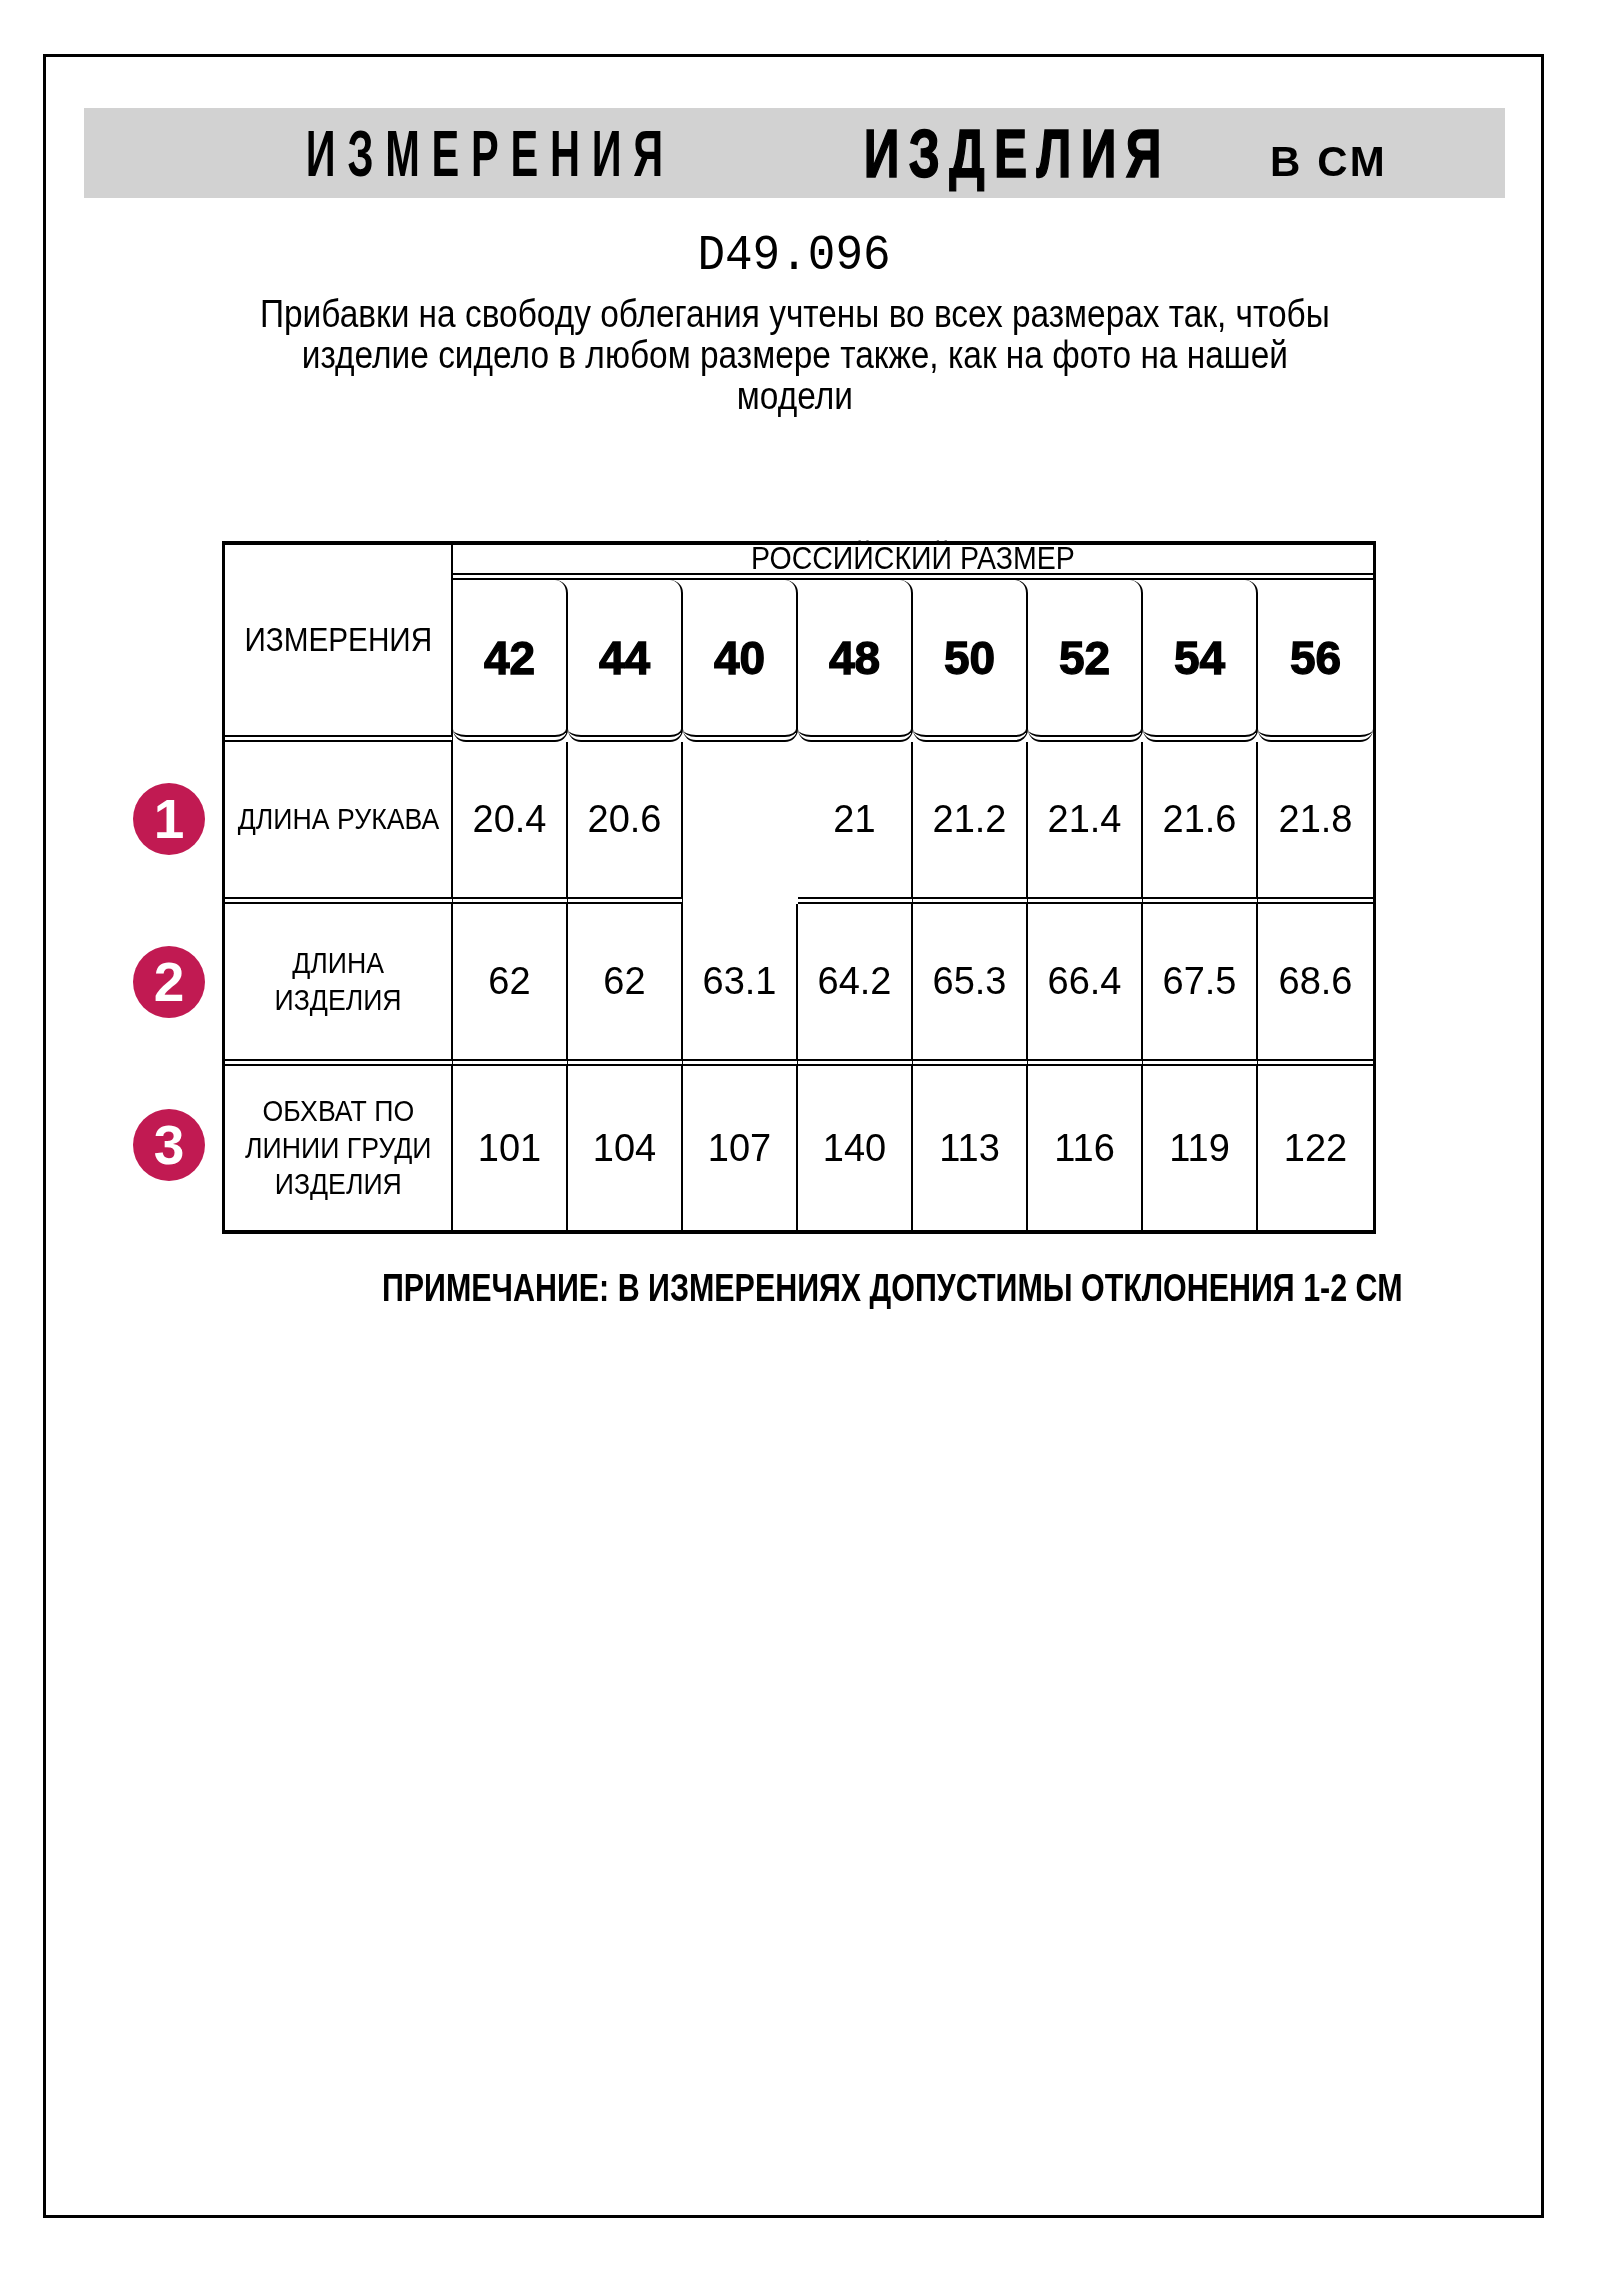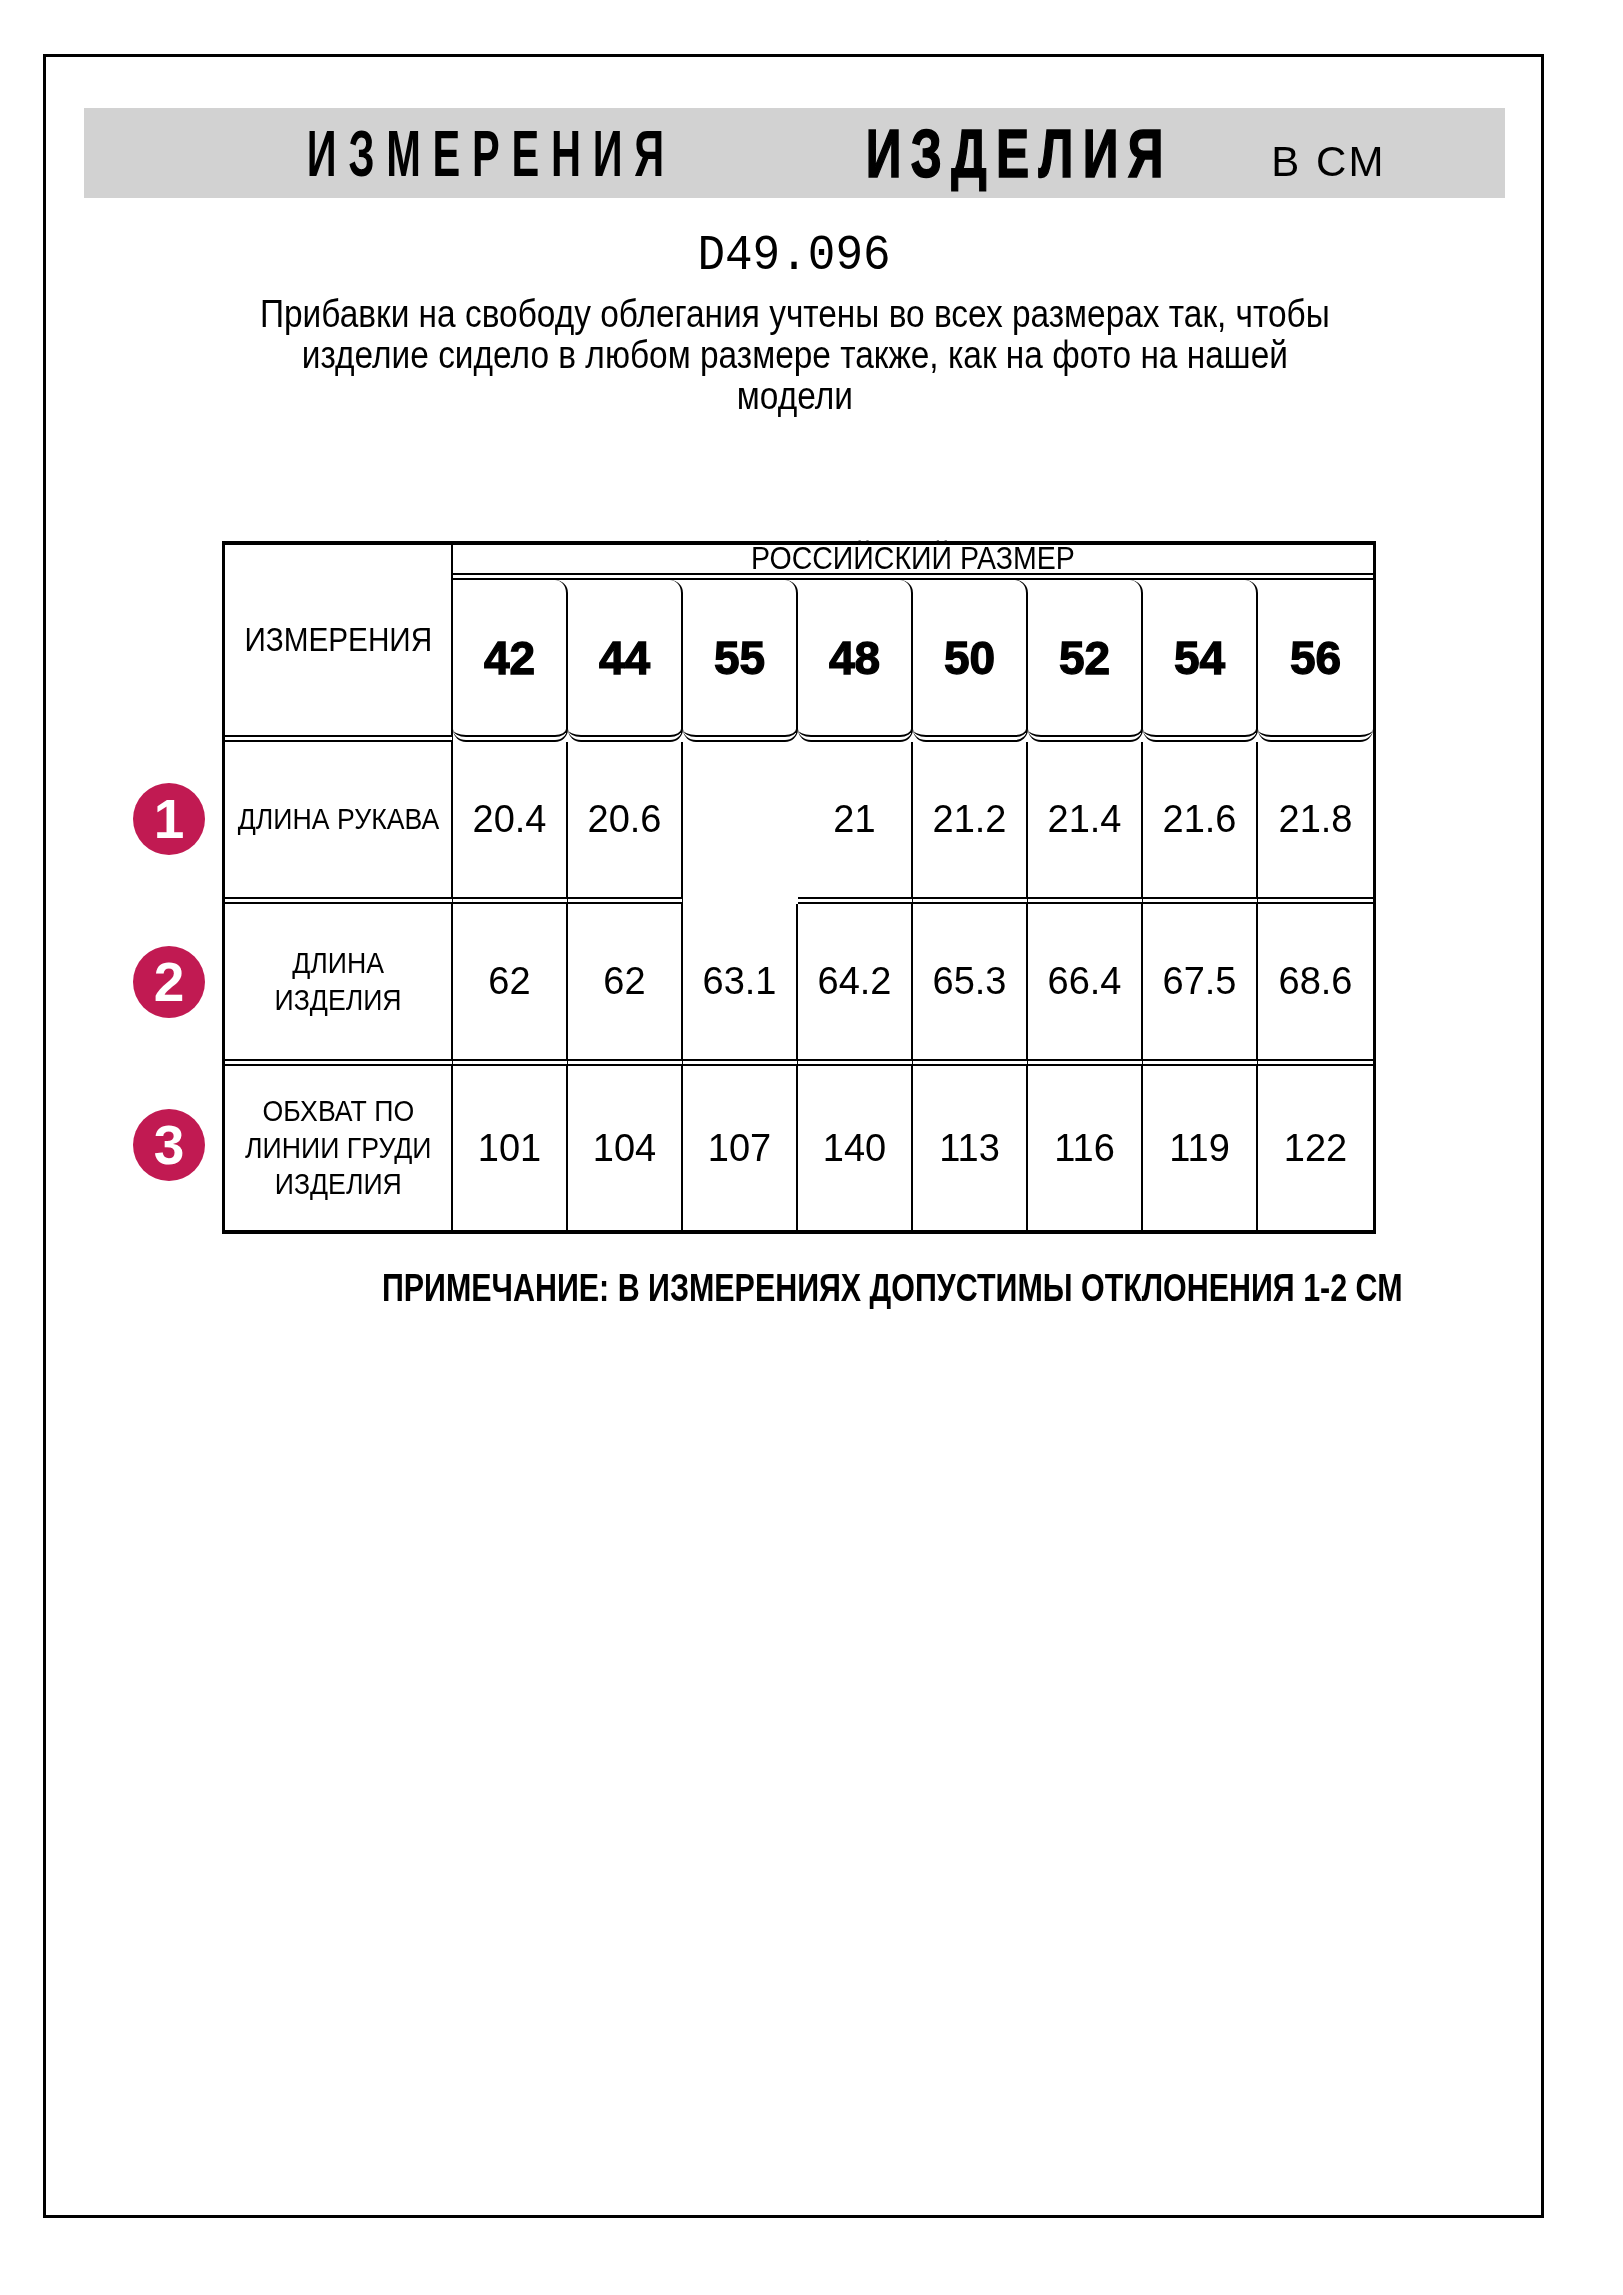--- a/index.html
+++ b/index.html
@@ -9,21 +9,21 @@
   .page-frame{position:absolute;left:43px;top:54px;width:1495px;height:2158px;
               border:3.9px solid #000;}
 
   
   .title-band{position:absolute;left:84px;top:108px;width:1421px;height:90px;
               background:#d2d2d2;display:flex;align-items:center;justify-content:center;}
   .tw{display:inline-block;line-height:1;white-space:nowrap;}
   .tw1{font-size:65px;font-weight:700;letter-spacing:18.3px;transform:scaleX(.64);}
   .tw2{font-size:69px;font-weight:700;letter-spacing:13px;transform:scaleX(.72);
        -webkit-text-stroke:1.6px #000;margin-left:26px;}
-  .tw3{font-size:42px;font-weight:400;letter-spacing:2.6px;margin-left:39px;margin-top:17px;}
+  .tw3{font-size:42px;font-weight:700;letter-spacing:2.6px;margin-left:39px;margin-top:17px;}
 
   
   .centerband{position:absolute;left:43px;width:1503px;text-align:center;}
   .code{top:228px;font-size:50px;line-height:1.1;font-family:Liberation Mono, monospace;}
   .code .cond{transform:scaleX(.92);}
   .desc{top:294px;}
   .desc .cond{font-size:38px;line-height:41px;white-space:pre-line;transform:scaleX(.88);}
   .note{top:1267px;text-align:right;}
   .note .cond{font-size:39px;font-weight:700;line-height:1.1;white-space:nowrap;transform:scaleX(.78);}
   .cond{display:inline-block;}
@@ -76,21 +76,21 @@
 <div class="size-table">
   <div class="tcell corner">
     <span class="cond">ИЗМЕРЕНИЯ</span>
   </div>
   <div class="tcell ghead last-col">
     <span class="cond">РОССИЙСКИЙ РАЗМЕР</span>
   </div>
 
   <div class="tcell size-h" style="grid-area:2/2/3/3">42</div>
   <div class="tcell size-h" style="grid-area:2/3/3/4">44</div>
-  <div class="tcell size-h" style="grid-area:2/4/3/5">55</div>
+  <div class="tcell size-h" style="grid-area:2/4/3/5">40</div>
   <div class="tcell size-h" style="grid-area:2/5/3/6">48</div>
   <div class="tcell size-h" style="grid-area:2/6/3/7">50</div>
   <div class="tcell size-h" style="grid-area:2/7/3/8">52</div>
   <div class="tcell size-h" style="grid-area:2/8/3/9">54</div>
   <div class="tcell size-h last-col" style="grid-area:2/9/3/10">56</div>
 
   <div class="tcell rlabel" style="grid-area:3/1/4/2">
     <span class="cond">ДЛИНА РУКАВА</span>
   </div>
   <div class="tcell val" style="grid-area:3/2/4/3">20.4</div>

